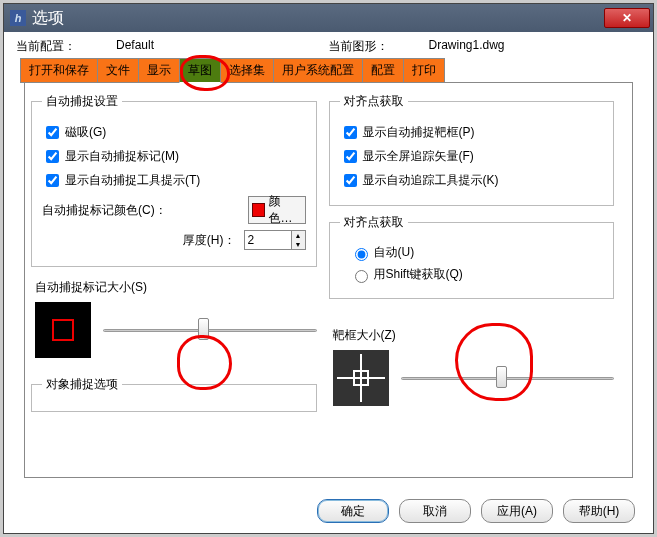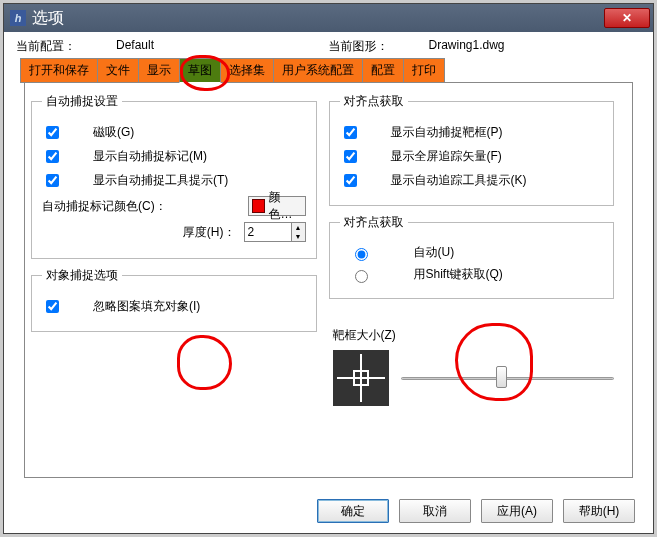--- a/index.html
+++ b/index.html
@@ -19,47 +19,47 @@
   .tab { border:1px solid #888; background:#f97316; padding:3px 8px; margin-right:-1px; position:relative; top:1px;}
   .tab.active { background:#4d7c0f; border-bottom:1px solid #fff; z-index:2;}
 
   .content { border:1px solid #888; margin:0 20px; padding:10px 12px 12px 0; height:396px; display:flex; position:relative; background:#fff;}
   .col { width:50%; padding:0 6px; }
 
   fieldset { border:1px solid #bbb; margin:0 0 8px 0; padding:8px 10px 10px 10px; }
   fieldset.noborder { border:none; padding:4px 0 4px 4px; }
   legend { padding:0 4px; }
 
-  .chk { display:flex; align-items:center; margin:5px 0;gap:28px; }
+  .chk { display:flex; align-items:center; margin:5px 0; }
   .chk input { margin-right:6px; }
   .row { display:flex; align-items:center; margin:6px 0; }
   .row .rlabel { flex:1; text-align:right; padding-right:8px;}
-  .colorbtn { width:58px; height:20px; border:1px solid #888; display:flex; align-items:center; padding:0 3px; gap:4px; background:#f4f4f4;}
+  .colorbtn { width:58px; height:28px; border:1px solid #888; display:flex; align-items:center; padding:0 3px; gap:4px; background:#f4f4f4;}
   .swatch { width:14px; height:14px; background:#e00; border:1px solid #600;}
   .num { width:48px; height:20px; border:1px solid #888; padding:0 3px; display:flex;align-items:center;}
   .spin { width:14px; height:20px; border:1px solid #888; border-left:none; display:flex;flex-direction:column;}
   .spin div{flex:1;display:flex;align-items:center;justify-content:center;font-size:7px;background:#f0f0f0;}
 
   .preview { width:56px; height:56px; background:#000; display:flex;align-items:center;justify-content:center; }
   .redbox { width:22px; height:22px; border:2px solid #e00; }
   .crossbox { position:relative; width:56px;height:56px;background:#333;}
   .crossbox::before,.crossbox::after{content:"";position:absolute;background:#fff;}
   .crossbox::before{left:27px;top:4px;width:2px;height:48px;}
   .crossbox::after{top:27px;left:4px;height:2px;width:48px;}
   .crossbox .sq{position:absolute;left:20px;top:20px;width:16px;height:16px;border:2px solid #fff;}
 
   .slider { flex:1; height:20px; display:flex;align-items:center; margin-left:12px; position:relative;}
   .track { height:3px; background:#ccc; flex:1; border:1px solid #999; border-radius:2px;}
   .thumb { position:absolute; width:11px; height:22px; background:linear-gradient(#fff,#ddd); border:1px solid #888; border-radius:2px; top:-2px;}
 
-  .rad { display:flex;align-items:center;margin:5px 0 5px 10px;gap:40px;}
+  .rad { display:flex;align-items:center;margin:5px 0 5px 10px;}
   .rad input{margin-right:6px;}
 
   .btnrow { position:absolute; bottom:10px; right:18px; display:flex; gap:10px;}
-  .btn { width:72px; height:24px; border:1px solid #888; background:linear-gradient(#fdfdfd,#e4e4e4); border-radius:1px; display:flex;align-items:center;justify-content:center;}
+  .btn { width:72px; height:24px; border:1px solid #888; background:linear-gradient(#fdfdfd,#e4e4e4); border-radius:10px; display:flex;align-items:center;justify-content:center;}
   .btn.default { border:1px solid #2a6fb5; box-shadow:0 0 0 1px #8bd inset;}
 
   
   .annot { position:absolute; border:3px solid #e00; border-radius:50%; pointer-events:none; z-index:5;}
 </style>
 </head>
 <body>
 
 <div class="window">
 
@@ -124,27 +124,35 @@
           <div class="num">
               <span>2</span>
             </div>
           <div class="spin">
               <div>▲</div>
               <div>▼</div>
             </div>
         </div>
       </fieldset>
 
+      <fieldset class="noborder">
+        <div style="margin-bottom:6px;">自动捕捉标记大小(S)</div>
+        <div class="row">
+          <div class="preview">
+              <div class="redbox"></div>
+            </div>
+          <div class="slider">
+            <div class="track"></div>
+            <div class="thumb" style="left:95px;"></div>
+          </div>
+        </div>
+      </fieldset>
 
       <fieldset>
         <legend>对象捕捉选项</legend>
-        <div class="chk">
-            <input type="checkbox" checked="" style="">
-            <span>忽略图案填充对象(I)</span>
-          </div>
       </fieldset>
 
     </div>
 
     <div class="col">
 
       <fieldset>
         <legend>对齐点获取</legend>
         <div class="chk">
             <input type="checkbox" checked="" style="">

